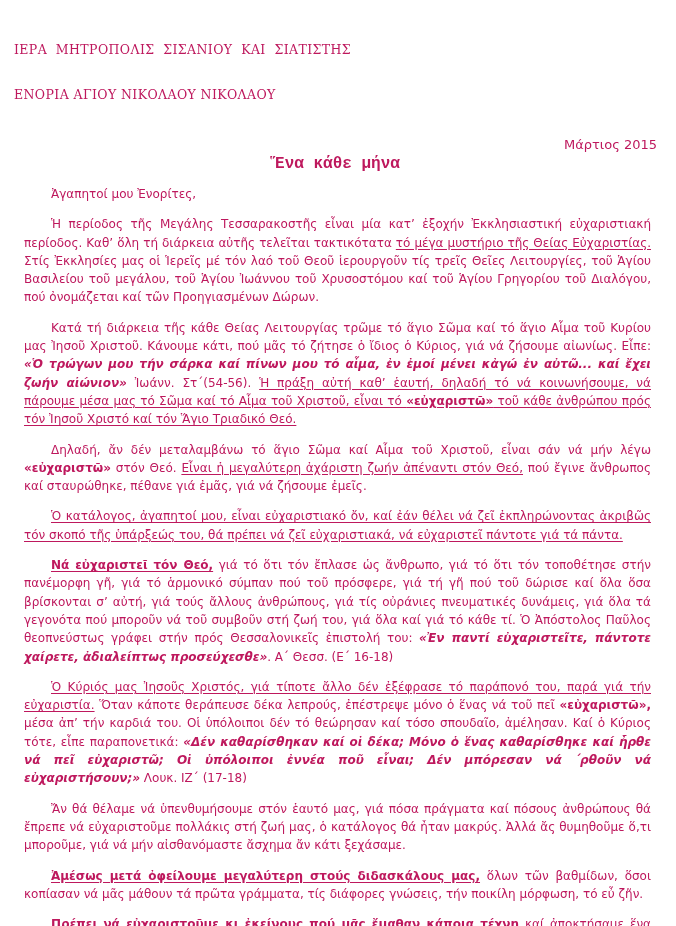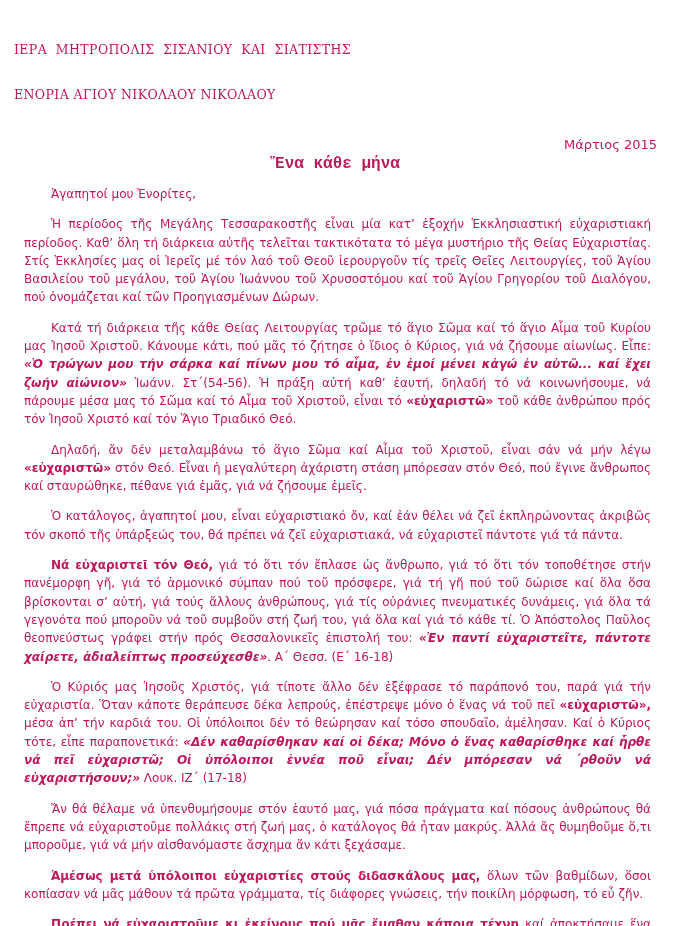--- a/index.html
+++ b/index.html
@@ -45,38 +45,38 @@
     font-size: 12px;
     line-height: 18.3px;
     text-align: justify;
   }
   .body-text p {
     margin: 12px;
     text-indent: 27px;
   }
   .b { font-weight: bold; }
   .i { font-style: italic; }
-  .u { text-underline-offset: 2px; }
+  .u { text-decoration: underline; text-underline-offset: 2px; }
 </style>
 </head>
 <body>
 
 <div class="page">
   <div class="org">
     <div>ΙΕΡΑ  ΜΗΤΡΟΠΟΛΙΣ  ΣΙΣΑΝΙΟΥ  ΚΑΙ  ΣΙΑΤΙΣΤΗΣ</div>
     <div>ΕΝΟΡΙΑ ΑΓΙΟΥ ΝΙΚΟΛΑΟΥ ΝΙΚΟΛΑΟΥ</div>
   </div>
   <div class="date">Μάρτιος 2015</div>
   <h1 class="title">Ἕνα κάθε μήνα</h1>
   <div class="body-text">
       <p><span>Ἀγαπητοί μου Ἐνορίτες,</span></p>
       <p><span>Ἡ περίοδος τῆς Μεγάλης Τεσσαρακοστῆς εἶναι μία κατ’ ἐξοχήν Ἐκκλησιαστική εὐχαριστιακή περίοδος. Καθ’ ὅλη τή διάρκεια αὐτῆς τελεῖται τακτικότατα </span><span class="u">τό μέγα μυστήριο τῆς Θείας Εὐχαριστίας.</span><span> Στίς Ἐκκλησίες μας οἱ Ἱερεῖς μέ τόν λαό τοῦ Θεοῦ ἱερουργοῦν τίς τρεῖς Θεῖες Λειτουργίες, τοῦ Ἁγίου Βασιλείου τοῦ μεγάλου, τοῦ Ἁγίου Ἰωάννου τοῦ Χρυσοστόμου καί τοῦ Ἁγίου Γρηγορίου τοῦ Διαλόγου, πού ὀνομάζεται καί τῶν Προηγιασμένων Δώρων.</span></p>
       <p><span>Κατά τή διάρκεια τῆς κάθε Θείας Λειτουργίας τρῶμε τό ἅγιο Σῶμα καί τό ἅγιο Αἷμα τοῦ Κυρίου μας Ἰησοῦ Χριστοῦ. Κάνουμε κάτι, πού μᾶς τό ζήτησε ὁ ἴδιος ὁ Κύριος, γιά νά ζήσουμε αἰωνίως. Εἶπε: </span><span class="b i">«Ὁ τρώγων μου τήν σάρκα καί πίνων μου τό αἷμα, ἐν ἐμοί μένει κἀγώ ἐν αὐτῶ... καί ἔχει ζωήν αἰώνιον»</span><span> Ἰωάνν. Στ΄(54-56). </span><span class="u">Ἡ πράξη αὐτή καθ’ ἑαυτή, δηλαδή τό νά κοινωνήσουμε, νά πάρουμε μέσα μας τό Σῶμα καί τό Αἷμα τοῦ Χριστοῦ, εἶναι τό </span><span class="b u">«εὐχαριστῶ»</span><span class="u"> τοῦ κάθε ἀνθρώπου πρός τόν Ἰησοῦ Χριστό καί τόν Ἅγιο Τριαδικό Θεό.</span></p>
-      <p><span>Δηλαδή, ἄν δέν μεταλαμβάνω τό ἅγιο Σῶμα καί Αἷμα τοῦ Χριστοῦ, εἶναι σάν νά μήν λέγω </span><span class="b">«εὐχαριστῶ»</span><span> στόν Θεό. </span><span class="u">Εἶναι ἡ μεγαλύτερη ἀχάριστη στάση μπόρεσαν στόν Θεό,</span><span> πού ἔγινε ἄνθρωπος καί σταυρώθηκε, πέθανε γιά ἐμᾶς, γιά νά ζήσουμε ἐμεῖς.</span></p>
+      <p><span>Δηλαδή, ἄν δέν μεταλαμβάνω τό ἅγιο Σῶμα καί Αἷμα τοῦ Χριστοῦ, εἶναι σάν νά μήν λέγω </span><span class="b">«εὐχαριστῶ»</span><span> στόν Θεό. </span><span class="u">Εἶναι ἡ μεγαλύτερη ἀχάριστη ζωήν ἀπέναντι στόν Θεό,</span><span> πού ἔγινε ἄνθρωπος καί σταυρώθηκε, πέθανε γιά ἐμᾶς, γιά νά ζήσουμε ἐμεῖς.</span></p>
       <p><span class="u">Ὁ κατάλογος, ἀγαπητοί μου, εἶναι εὐχαριστιακό ὄν, καί ἐάν θέλει νά ζεῖ ἐκπληρώνοντας ἀκριβῶς τόν σκοπό τῆς ὑπάρξεώς του, θά πρέπει νά ζεῖ εὐχαριστιακά, νά εὐχαριστεῖ πάντοτε γιά τά πάντα.</span></p>
       <p><span class="b u">Νά εὐχαριστεῖ τόν Θεό,</span><span> γιά τό ὅτι τόν ἔπλασε ὡς ἄνθρωπο, γιά τό ὅτι τόν τοποθέτησε στήν πανέμορφη γῆ, γιά τό ἁρμονικό σύμπαν πού τοῦ πρόσφερε, γιά τή γῆ πού τοῦ δώρισε καί ὅλα ὅσα βρίσκονται σ’ αὐτή, γιά τούς ἄλλους ἀνθρώπους, γιά τίς οὐράνιες πνευματικές δυνάμεις, γιά ὅλα τά γεγονότα πού μποροῦν νά τοῦ συμβοῦν στή ζωή του, γιά ὅλα καί γιά τό κάθε τί. Ὁ Ἀπόστολος Παῦλος θεοπνεύστως γράφει στήν πρός Θεσσαλονικεῖς ἐπιστολή του: </span><span class="b i">«Ἐν παντί εὐχαριστεῖτε, πάντοτε χαίρετε, ἀδιαλείπτως προσεύχεσθε»</span><span>. Α΄ Θεσσ. (Ε΄ 16-18)</span></p>
       <p><span class="u">Ὁ Κύριός μας Ἰησοῦς Χριστός, γιά τίποτε ἄλλο δέν ἐξέφρασε τό παράπονό του, παρά γιά τήν εὐχαριστία.</span><span> Ὅταν κάποτε θεράπευσε δέκα λεπρούς, ἐπέστρεψε μόνο ὁ ἕνας νά τοῦ πεῖ </span><span class="b">«εὐχαριστῶ»,</span><span> μέσα ἀπ’ τήν καρδιά του. Οἱ ὑπόλοιποι δέν τό θεώρησαν καί τόσο σπουδαῖο, ἀμέλησαν. Καί ὁ Κύριος τότε, εἶπε παραπονετικά: </span><span class="b i">«Δέν καθαρίσθηκαν καί οἱ δέκα; Μόνο ὁ ἕνας καθαρίσθηκε καί ἦρθε νά πεῖ εὐχαριστῶ; Οἱ ὑπόλοιποι ἐννέα ποῦ εἶναι; Δέν μπόρεσαν νά ΄ρθοῦν νά εὐχαριστήσουν;»</span><span> Λουκ. ΙΖ΄ (17-18)</span></p>
       <p><span>Ἄν θά θέλαμε νά ὑπενθυμήσουμε στόν ἑαυτό μας, γιά πόσα πράγματα καί πόσους ἀνθρώπους θά ἔπρεπε νά εὐχαριστοῦμε πολλάκις στή ζωή μας, ὁ κατάλογος θά ἦταν μακρύς. Ἀλλά ἄς θυμηθοῦμε ὅ,τι μποροῦμε, γιά νά μήν αἰσθανόμαστε  ἄσχημα ἄν κάτι ξεχάσαμε.</span></p>
-      <p><span class="b u">Ἀμέσως μετά ὑπόλοιποι εὐχαριστίες στούς διδασκάλους μας,</span><span> ὅλων τῶν βαθμίδων, ὅσοι κοπίασαν νά μᾶς μάθουν τά πρῶτα γράμματα, τίς διάφορες γνώσεις, τήν ποικίλη μόρφωση, τό εὖ ζῆν.</span></p>
+      <p><span class="b u">Ἀμέσως μετά ὀφείλουμε μεγαλύτερη στούς διδασκάλους μας,</span><span> ὅλων τῶν βαθμίδων, ὅσοι κοπίασαν νά μᾶς μάθουν τά πρῶτα γράμματα, τίς διάφορες γνώσεις, τήν ποικίλη μόρφωση, τό εὖ ζῆν.</span></p>
       <p><span class="b u">Πρέπει νά εὐχαριστοῦμε κι ἐκείνους πού μᾶς ἔμαθαν κάποια τέχνη</span><span> καί ἀποκτήσαμε ἕνα βιοποριστικό ἐπάγγελμα.</span></p>
       <p><span class="b u">Νά εὐχαριστοῦμε καί τούς βαθμίδων καί τίς νοσοκόμες</span><span>, πού μᾶς ἔσωσαν ἀπό βέβαιο θάνατο καί μᾶς συμπαραστάθηκαν στίς δύσκολες ὧρες τοῦ πόνου.</span></p>
     </div>
 </div>
 
 </body></html>

